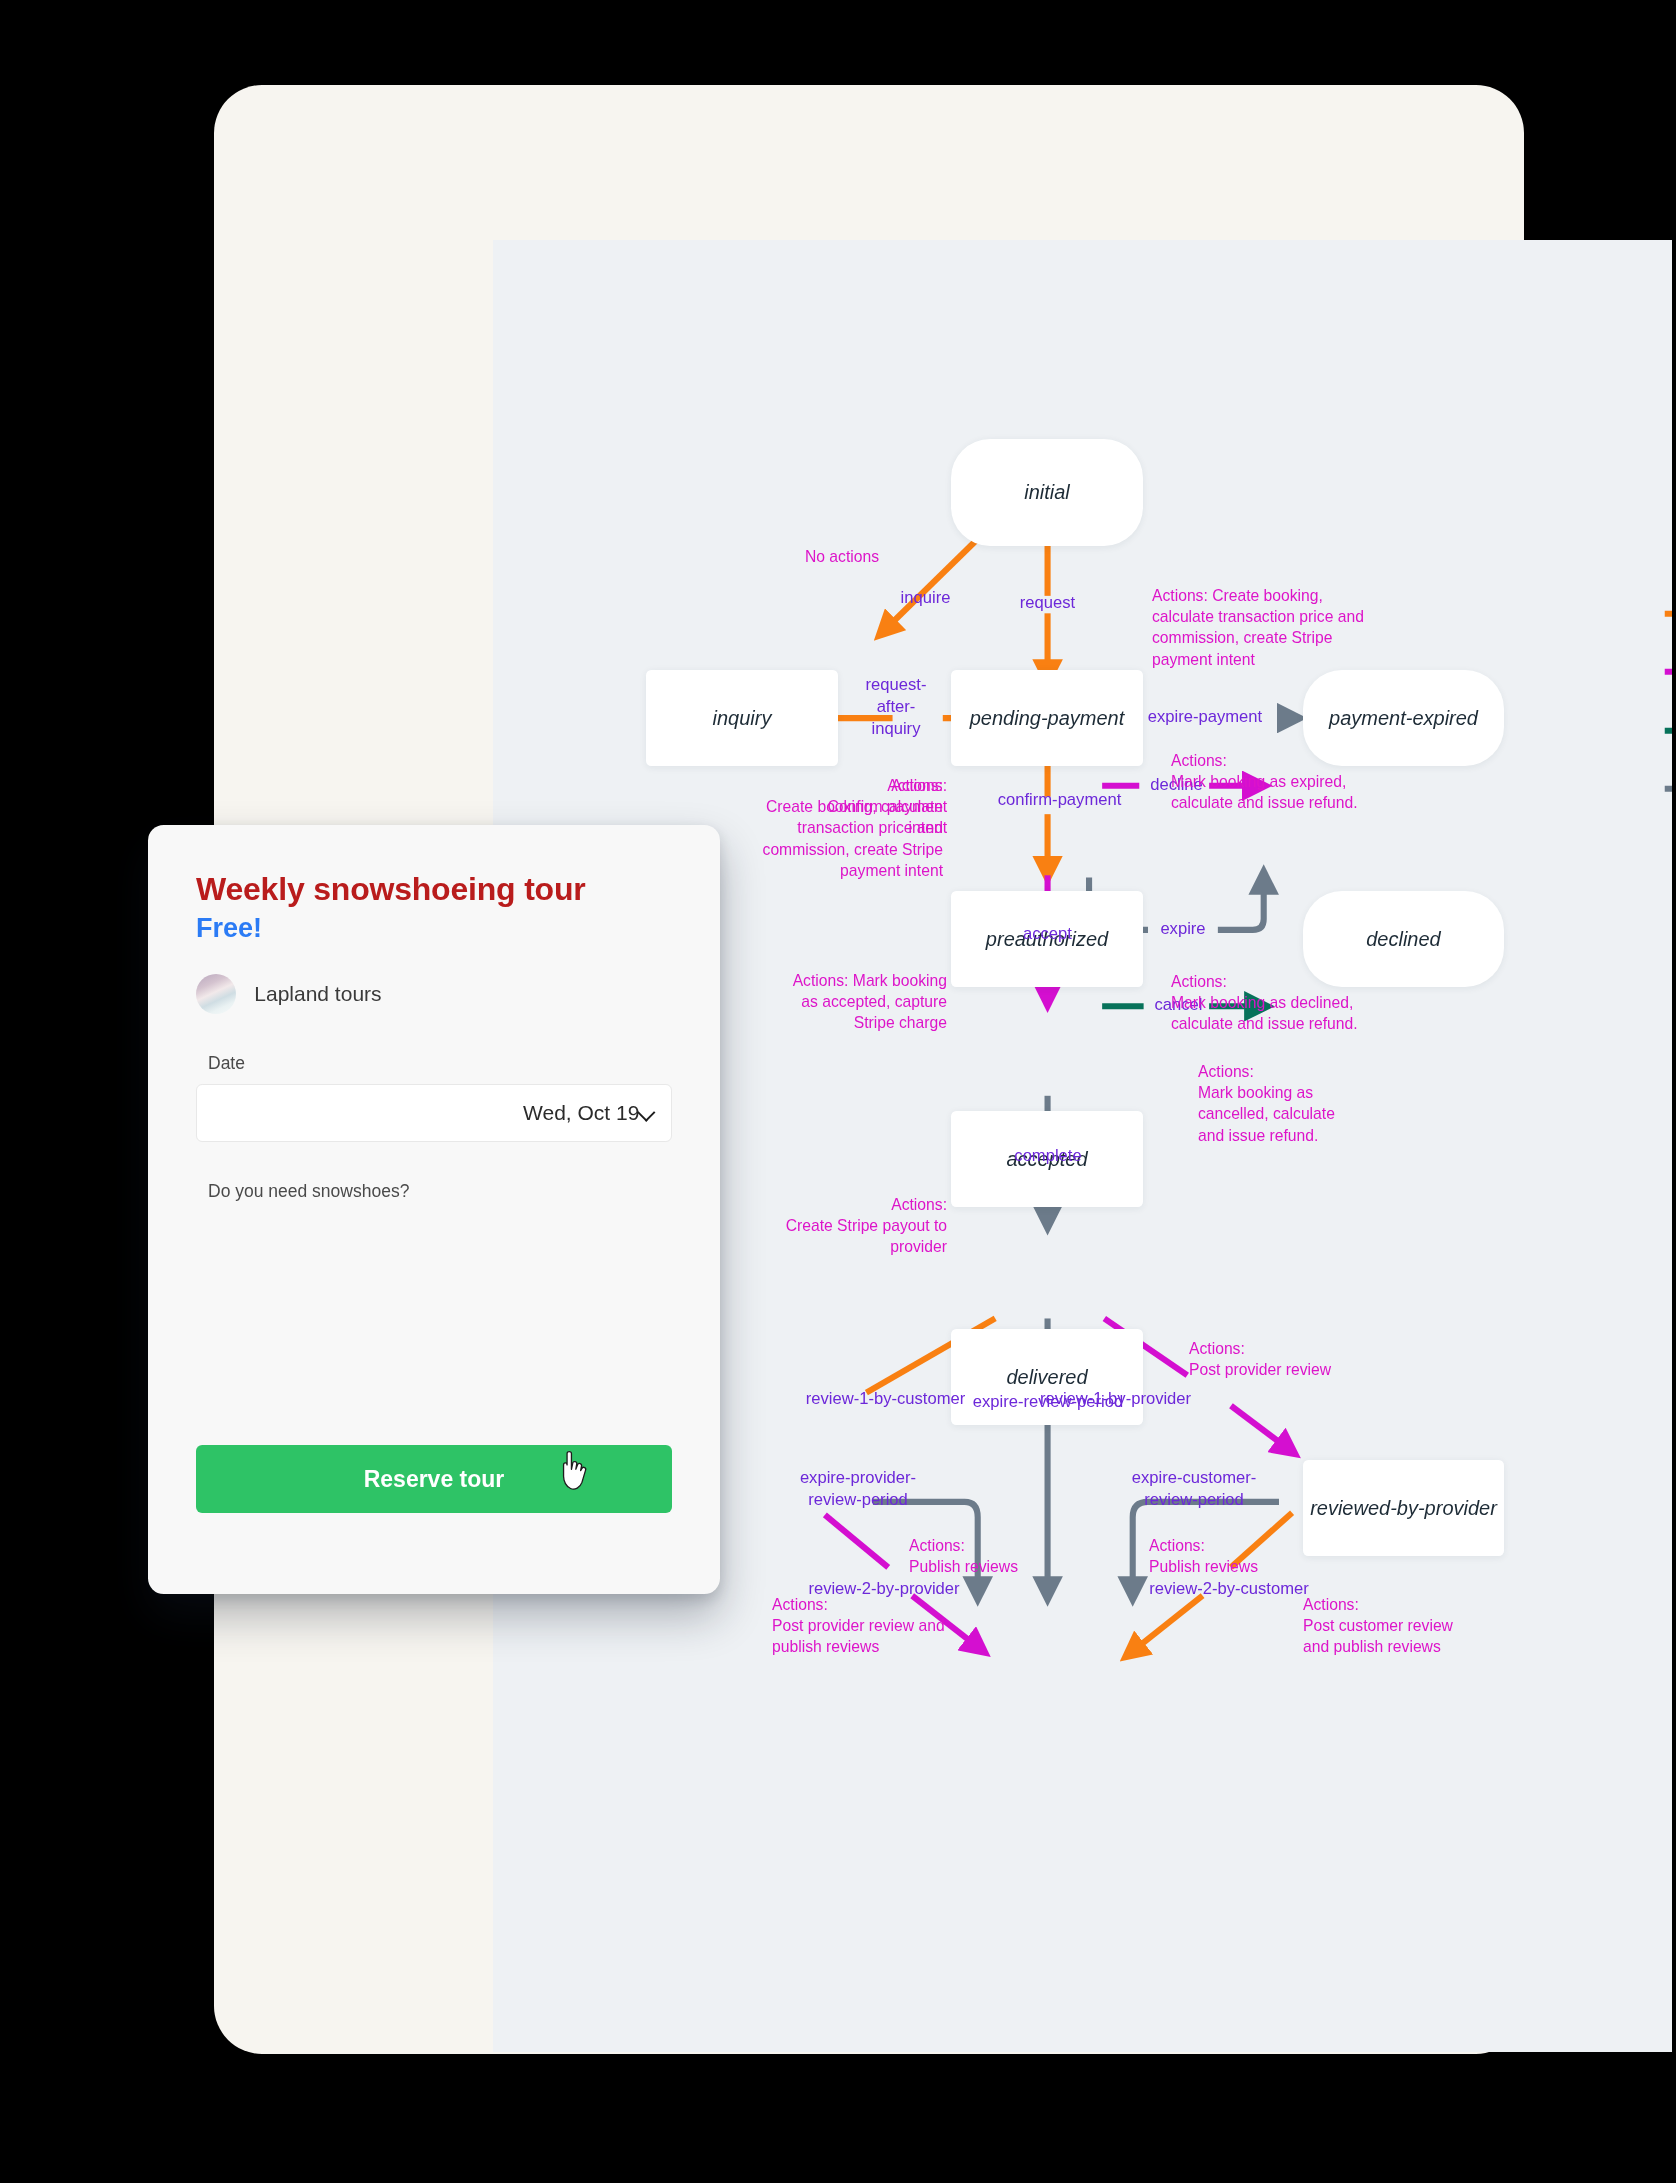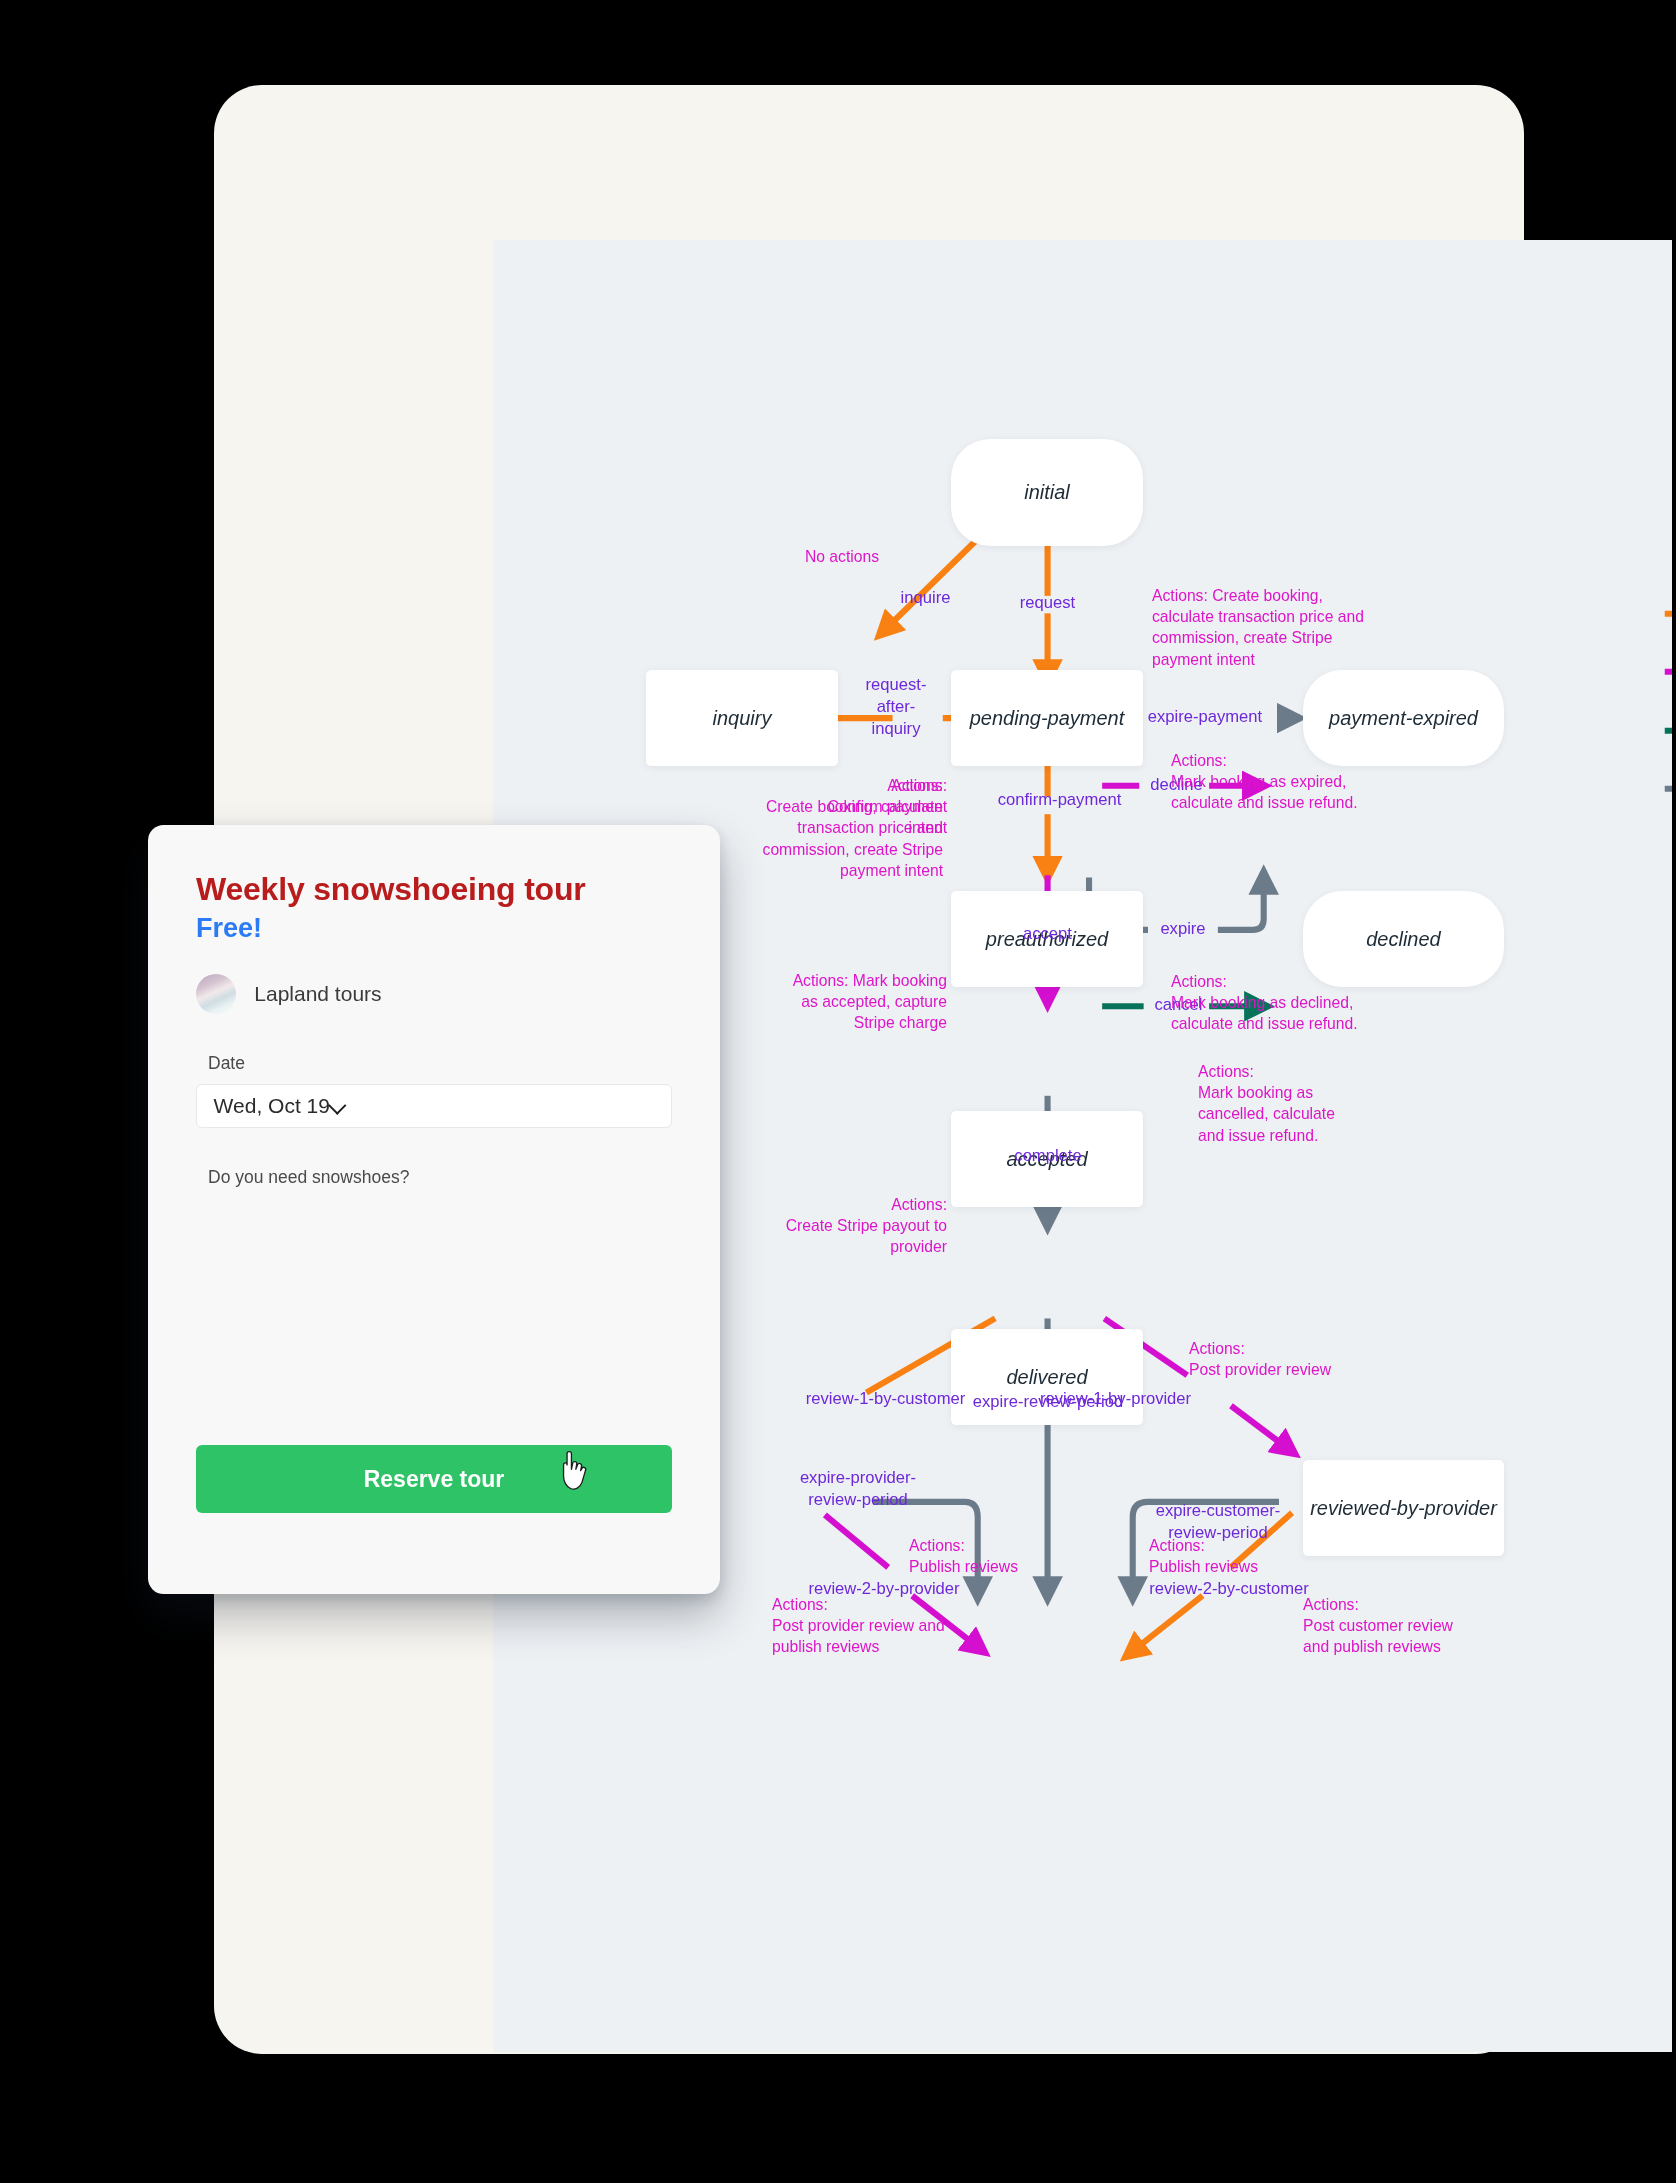--- a/index.html
+++ b/index.html
@@ -92,23 +92,23 @@
   .provider-row { display: flex; align-items: center; margin-top: 30px; }
   .avatar {
     width: 40px; height: 40px; border-radius: 50%;
     background: linear-gradient(155deg, #b8a6bd 0%, #d4c3cf 28%, #f2e9ea 46%,
                                  #cfdde3 62%, #eaf2f3 78%, #f7fbfb 100%);
     flex: 0 0 auto;
   }
   .provider-name { font-size: 21px; color: #3a3a3a; margin-left: 18.3px; }
   .field-label { font-size: 17.5px; color: #4a4a4a; margin-top: 39px; margin-left: 12px; }
   .select-box {
-    margin-top: 9.6px; height: 44px; background: #fff;
+    margin-top: 9.6px; height: 58px; background: #fff;
     border: 0.9px solid #e8e8e8; border-radius: 6.1px;
-    display: flex; align-items: center; justify-content: flex-start;
+    display: flex; align-items: center; justify-content: flex-end;
     padding: 0 16.6px;
   }
   .select-value { font-size: 21px; color: #2b2b2b; }
   .chev { width: 15px; height: 15px; position: relative; }
   .chev::before {
     content:""; position:absolute; left:0.9px; top:0.9px;
     width: 10.5px; height: 10.5px;
     border-right: 2.6px solid #1c1c1c; border-bottom: 2.6px solid #1c1c1c;
     transform: rotate(45deg);
   }
@@ -239,21 +239,21 @@
 
       <div class="lbl" style="left:301px;top:1148px;width:183px;">review-1-by-customer</div>
 
       <div class="lbl" style="left:531px;top:1148px;width:183px;">review-1-by-provider</div>
 
       <div class="lbl" style="left:461px;top:1151px;width:188px;">expire-review-period</div>
 
       <div class="lbl" style="left:293px;top:1227px;width:144px;">expire-provider-
 review-period</div>
 
-      <div class="lbl" style="left:651px;top:1227px;width:148px;margin-top:33px;">expire-customer-
+      <div class="lbl" style="left:627px;top:1227px;width:148px;">expire-customer-
 review-period</div>
 
       <div class="lbl" style="left:297px;top:1338px;width:188px;">review-2-by-provider</div>
 
       <div class="lbl" style="left:640px;top:1338px;width:192px;">review-2-by-customer</div>
 
       <div class="act center" style="left:279px;top:306px;width:140px;">No actions</div>
 
       <div class="act" style="left:659px;top:345px;width:223px;">Actions: Create booking,
 calculate transaction price and

